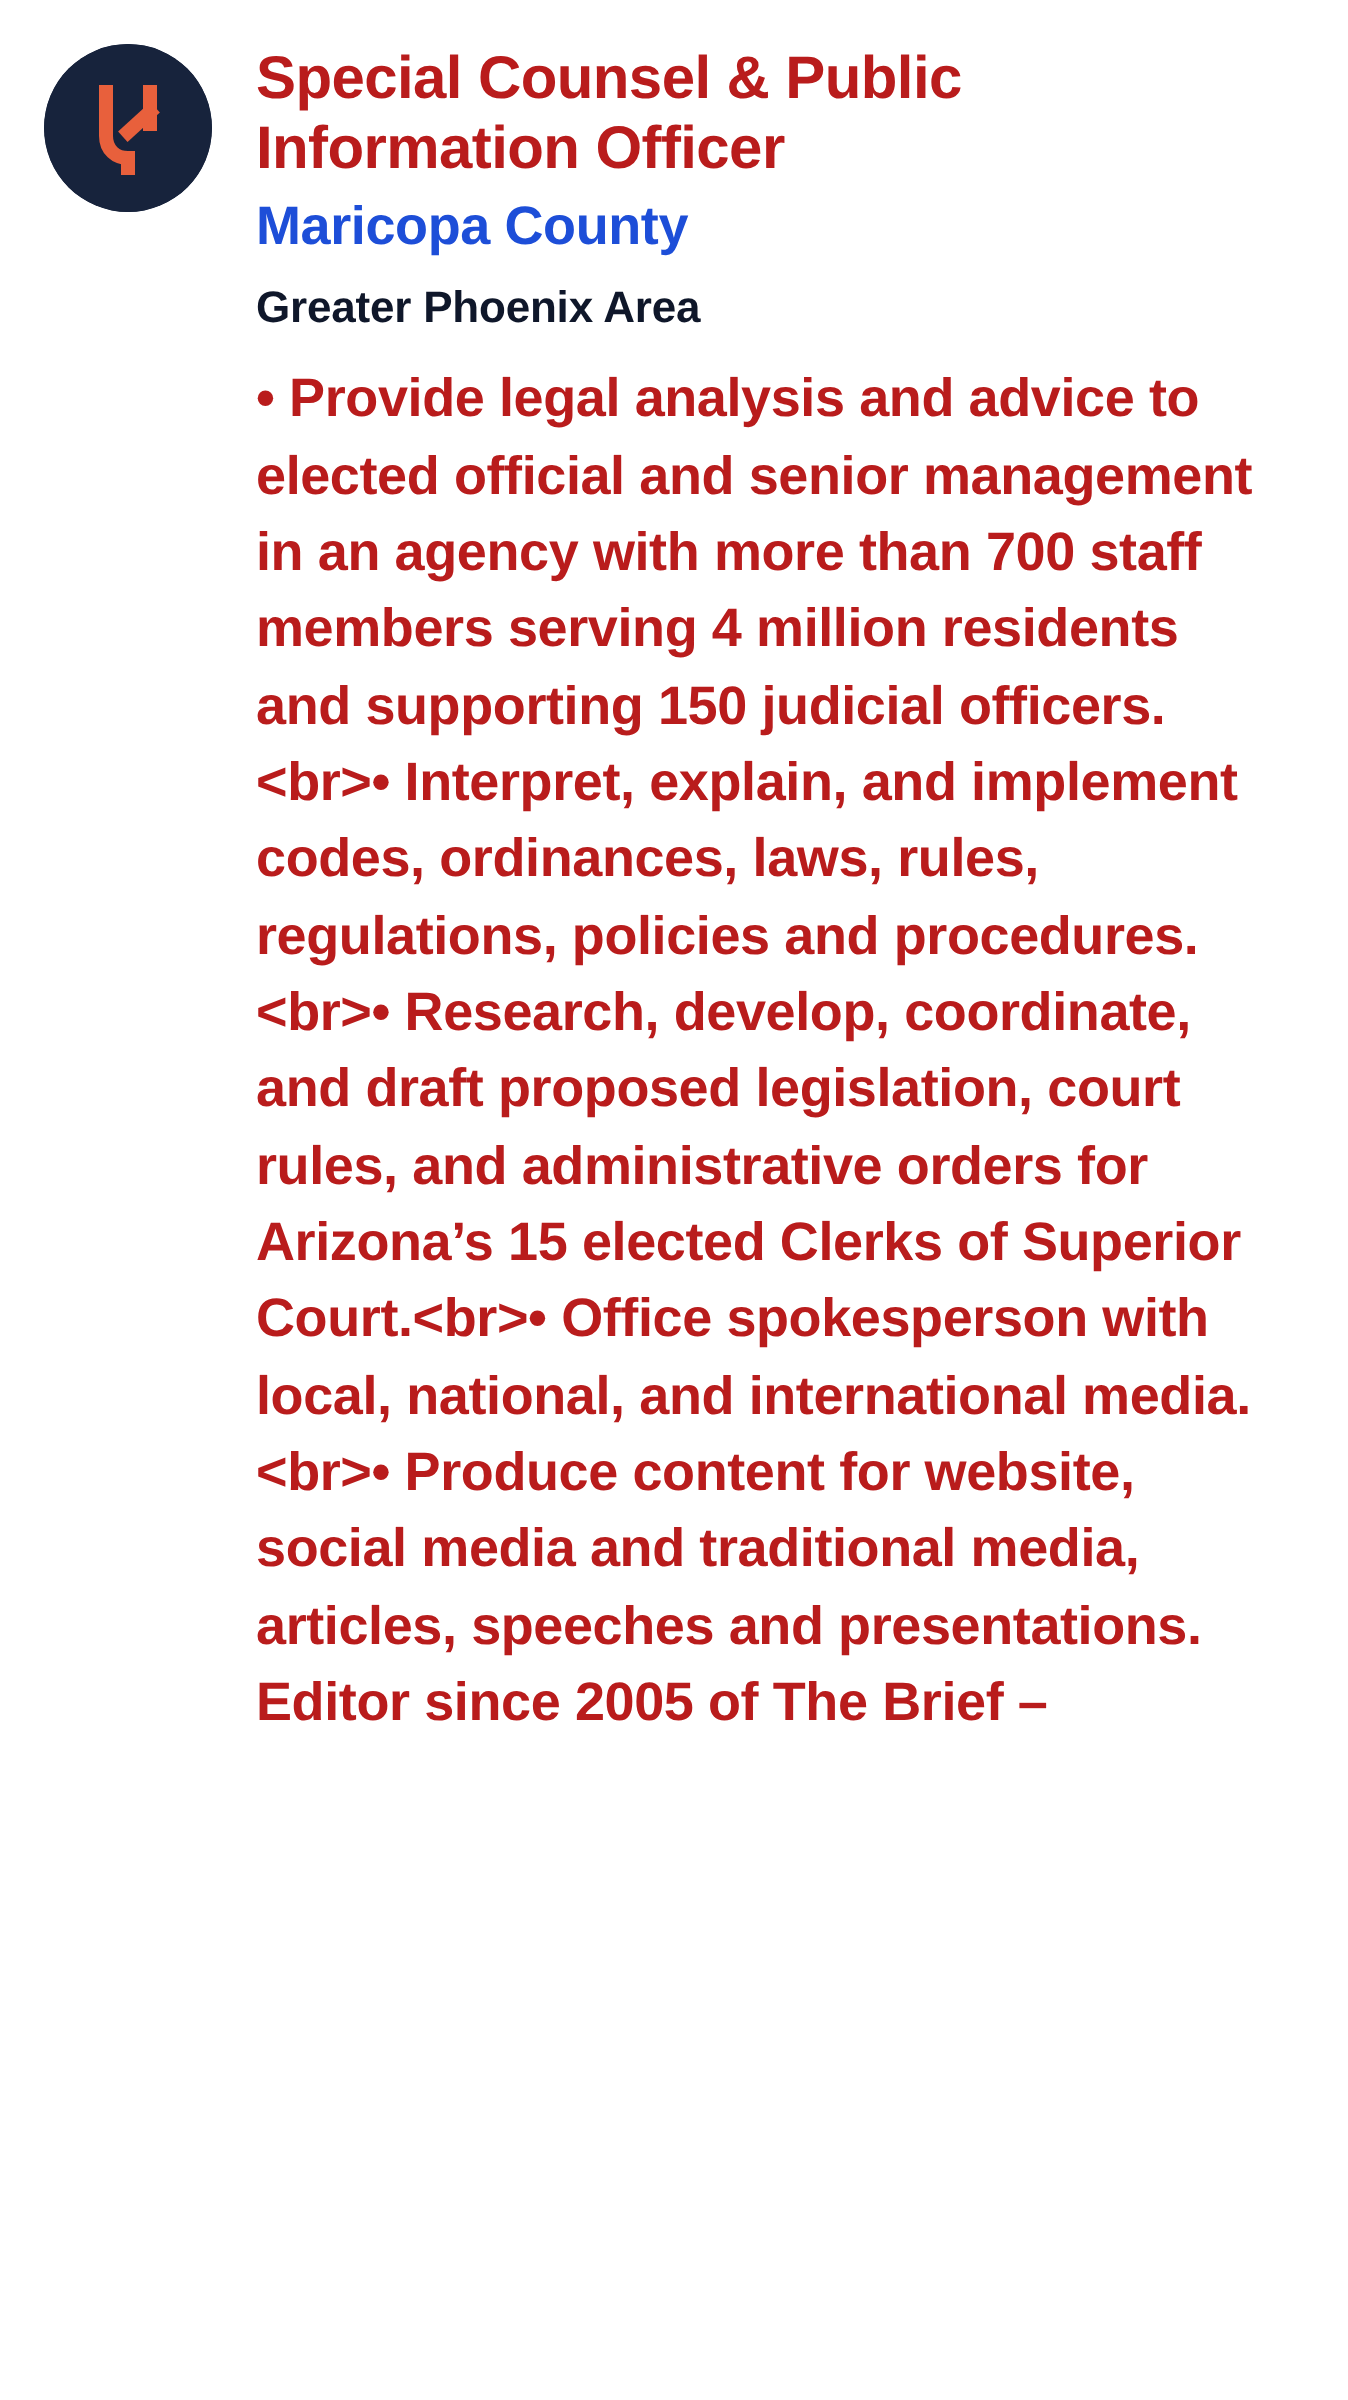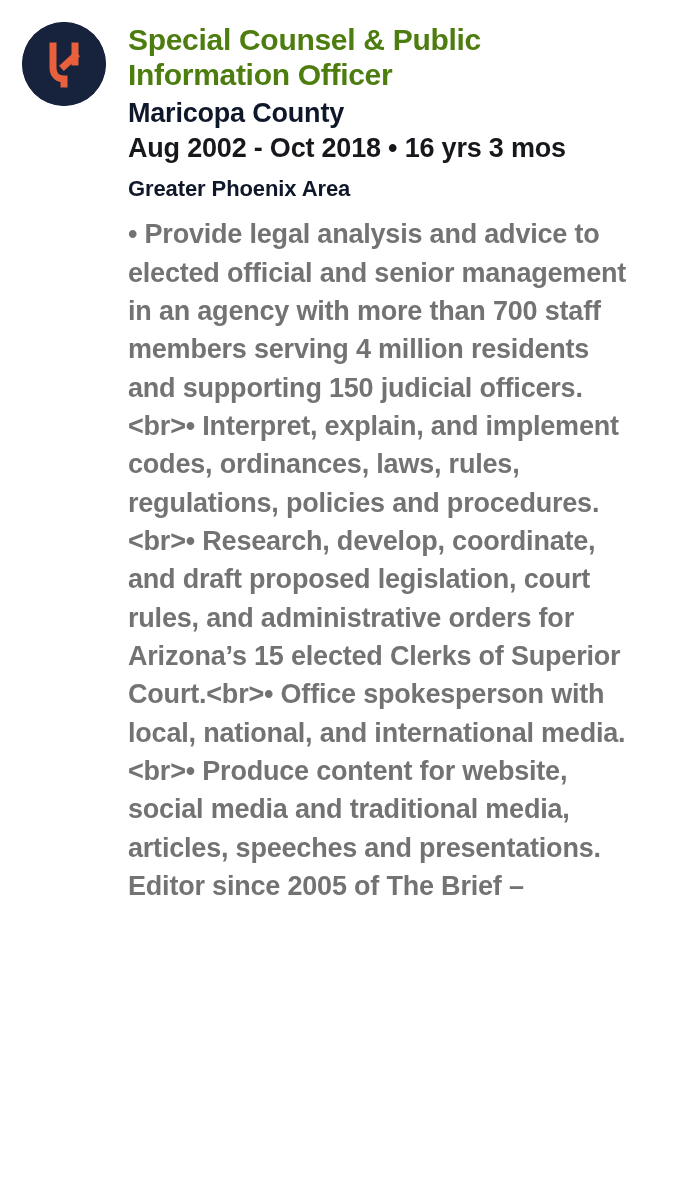--- a/index.html
+++ b/index.html
@@ -42,30 +42,30 @@
 
   .content {
     margin-left: 104px;
     padding-right: 6px;
   }
 
   .role-title {
     font-size: 30px;
     line-height: 1.18;
     font-weight: 700;
-    color: #4d7c0f;
+    color: #b91c1c;
     letter-spacing: -0.3px;
     margin: 0 0 2px 0;
   }
 
   .company-name {
     font-size: 27px;
     line-height: 1.22;
     font-weight: 700;
-    color: #0f172a;
+    color: #1d4ed8;
     letter-spacing: -0.2px;
     margin: 4px 0 0 0;
   }
 
   .date-range {
     font-size: 27px;
     line-height: 1.22;
     font-weight: 700;
     color: #16181c;
     letter-spacing: -0.2px;
@@ -78,21 +78,21 @@
     font-weight: 700;
     color: #0f172a;
     letter-spacing: -0.1px;
     margin: 10px 0 0 0;
   }
 
   .description {
     font-size: 27px;
     line-height: 1.42;
     font-weight: 700;
-    color: #737373;
+    color: #b91c1c;
     letter-spacing: -0.2px;
     margin: 12px 0 0 0;
     white-space: pre-wrap;
     word-wrap: break-word;
   }
 </style>
 </head>
 <body>
 
 <div class="experience-card">
@@ -102,18 +102,17 @@
       <circle cx="42" cy="42" r="42" fill="#17233c"></circle>
       <path d="M31 24 L31 46 C31 53 36 57 42 57 L42 62" stroke="#e8603c" stroke-width="7" fill="none" stroke-linecap="square"></path>
       <path d="M53 24 L53 40" stroke="#e8603c" stroke-width="7" fill="none" stroke-linecap="square"></path>
       <path d="M42 44 L53 34" stroke="#e8603c" stroke-width="7" fill="none" stroke-linecap="square"></path>
     </svg>
   </div>
 
   <div class="content">
     <h1 class="role-title">Special Counsel &amp; Public Information Officer</h1>
     <div class="company-name">Maricopa County</div>
-    <div class="date-range">Aug 2002 - Oct 2018  •  16 yrs 3 mos</div>
     <div class="location">Greater Phoenix Area</div>
     <div class="description">• Provide legal analysis and advice to elected official and senior management in an agency with more than 700 staff members serving 4 million residents and supporting 150 judicial officers.&lt;br&gt;• Interpret, explain, and implement codes, ordinances, laws, rules, regulations, policies and procedures.&lt;br&gt;• Research, develop, coordinate, and draft proposed legislation, court rules, and administrative orders for Arizona’s 15 elected Clerks of Superior Court.&lt;br&gt;• Office spokesperson with local, national, and international media.&lt;br&gt;• Produce content for website, social media and traditional media, articles, speeches and presentations. Editor since 2005 of The Brief –</div>
   </div>
 
 </div>
 
 </body></html>

